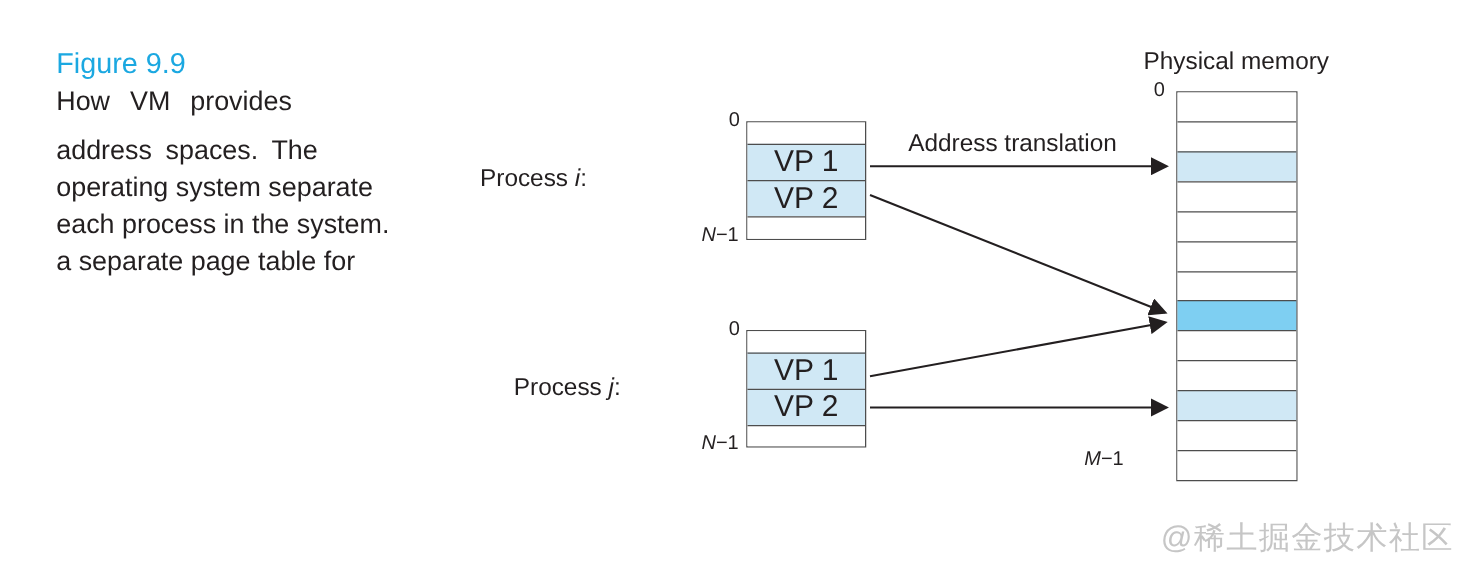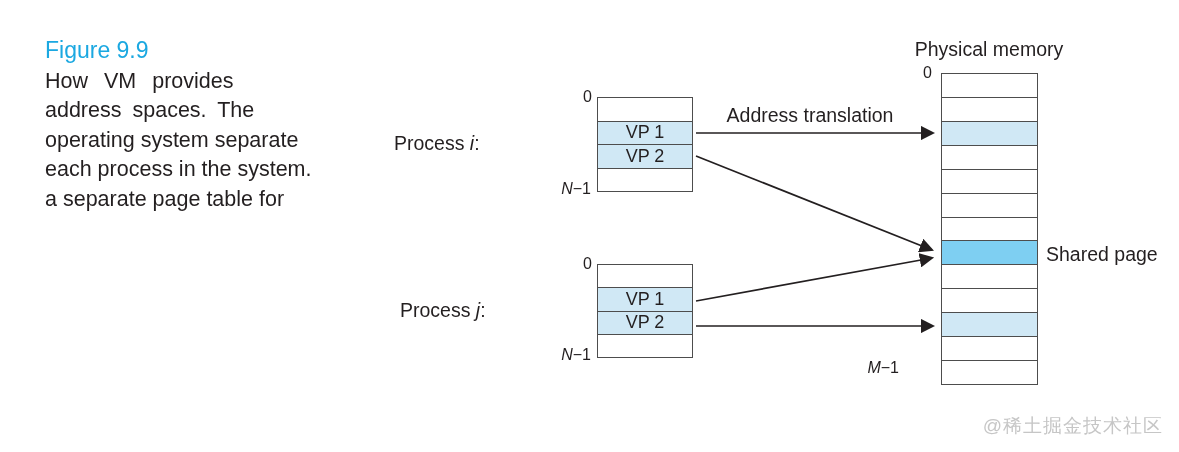--- a/index.html
+++ b/index.html
@@ -24,21 +24,21 @@
   }
   .fig-label {
     color: var(--accent, #1ba8e1);
     font-size: 23px;
     margin-bottom: 1px;
   }
   .cap-line { white-space: nowrap; }
   .b { font-weight: normal; }
   .ws1 { word-spacing: 10px; }
   .ws2 { word-spacing: 9px; }
-  .ws3 { word-spacing: 5px; }
+  .ws3 { word-spacing: 5px; margin-top: 10px; }
 
   
   .dg-label {
     position: absolute;
     font-size: 19.5px;
     white-space: nowrap;
     color: var(--text, #231f20);
   }
   .centered { text-align: center; }
   .it { font-style: italic; }
@@ -58,38 +58,38 @@
     background: #ffffff;
     display: flex;
     flex-direction: column;
     box-sizing: border-box;
   }
   .membox .cell {
     flex: 1 1 0;
     display: flex;
     align-items: center;
     justify-content: center;
-    font-size: 18px;
+    font-size: 24px;
     color: var(--text, #231f20);
     box-sizing: border-box;
   }
   .membox .cell + .cell { border-top: 1.3px solid var(--border, #4d4d4d); }
   .fill-plain  { background: #ffffff; }
   .fill-light  { background: var(--light-page, #d0e8f5); }
   .fill-shared { background: var(--shared-page, #7ecff2); }
 
   
   .arrows { position: absolute; left: 0; top: 0; pointer-events: none; }
 
   
   .watermark {
     position: absolute;
     right: 16px;
     top: 413px;
-    font-size: 19px;
+    font-size: 25px;
     letter-spacing: 1px;
     color: var(--watermark, #c6c6c6);
     white-space: nowrap;
   }
 </style>
 </head>
 <body>
 
 <div class="canvas">
 
@@ -97,31 +97,31 @@
     <div class="fig-label">Figure 9.9</div>
     <div class="cap-line b ws1">How VM provides</div>
     <div class="cap-line ws3"><span class="b">address spaces.</span><span> The</span></div>
     <div class="cap-line">operating system separate</div>
     <div class="cap-line">each process in the system.</div>
     <div class="cap-line">a separate page table for</div>
   </div>
 
   <div class="dg-label centered" style="left:889px; top:38px; width:200px;">Physical memory</div>
 
-  <div class="dg-label" style="left:394px; top:132px;text-align:right;"><span>Process </span><span class="it">i</span><span>:</span></div>
+  <div class="dg-label" style="left:384px; top:132px;text-align:right;"><span>Process </span><span class="it">i</span><span>:</span></div>
   <div class="tick" style="left:574px; top:88px; width:18px;">0</div>
   <div class="membox" style="left:597px; top:97px; width:96px; height:95px;">
       <div class="cell fill-plain"></div>
       <div class="cell fill-light">VP 1</div>
       <div class="cell fill-light">VP 2</div>
       <div class="cell fill-plain"></div>
     </div>
   <div class="tick" style="left:548px; top:180px; width:43px;"><span class="it">N</span><span>−1</span></div>
 
-  <div class="dg-label" style="left:400px; top:299px;"><span>Process </span><span class="it">j</span><span>:</span></div>
+  <div class="dg-label" style="left:411px; top:299px;"><span>Process </span><span class="it">j</span><span>:</span></div>
   <div class="tick" style="left:574px; top:255px; width:18px;">0</div>
   <div class="membox" style="left:597px; top:264px; width:96px; height:94px;">
       <div class="cell fill-plain"></div>
       <div class="cell fill-light">VP 1</div>
       <div class="cell fill-light">VP 2</div>
       <div class="cell fill-plain"></div>
     </div>
   <div class="tick" style="left:548px; top:346px; width:43px;"><span class="it">N</span><span>−1</span></div>
 
   <div class="tick" style="left:914px; top:64px; width:18px;">0</div>
@@ -136,21 +136,20 @@
       <div class="cell fill-shared"></div>
       <div class="cell fill-plain"></div>
       <div class="cell fill-plain"></div>
       <div class="cell fill-light"></div>
       <div class="cell fill-plain"></div>
       <div class="cell fill-plain"></div>
     </div>
   <div class="tick" style="left:856px; top:359px; width:43px;"><span class="it">M</span><span>−1</span></div>
 
   <div class="dg-label centered" style="left:700px; top:104px; width:220px;">Address translation</div>
-  <div class="dg-label" style="left:1046px; top:243px;">Shared page</div>
 
   <svg class="arrows" width="1179" height="452" viewBox="0 0 1179 452">
     <defs>
       <marker id="ah" viewBox="0 0 10 10" refX="8.5" refY="5" markerWidth="8.5" markerHeight="8.5" orient="auto-start-reverse">
         <path d="M0,0 L10,5 L0,10 z" fill="#231f20"></path>
       </marker>
     </defs>
     <line x1="696" y1="133" x2="933" y2="133" stroke="#231f20" stroke-width="1.7" marker-end="url(#ah)"></line>
     <line x1="696" y1="156" x2="932" y2="250" stroke="#231f20" stroke-width="1.7" marker-end="url(#ah)"></line>
     <line x1="696" y1="301" x2="932" y2="258" stroke="#231f20" stroke-width="1.7" marker-end="url(#ah)"></line>

